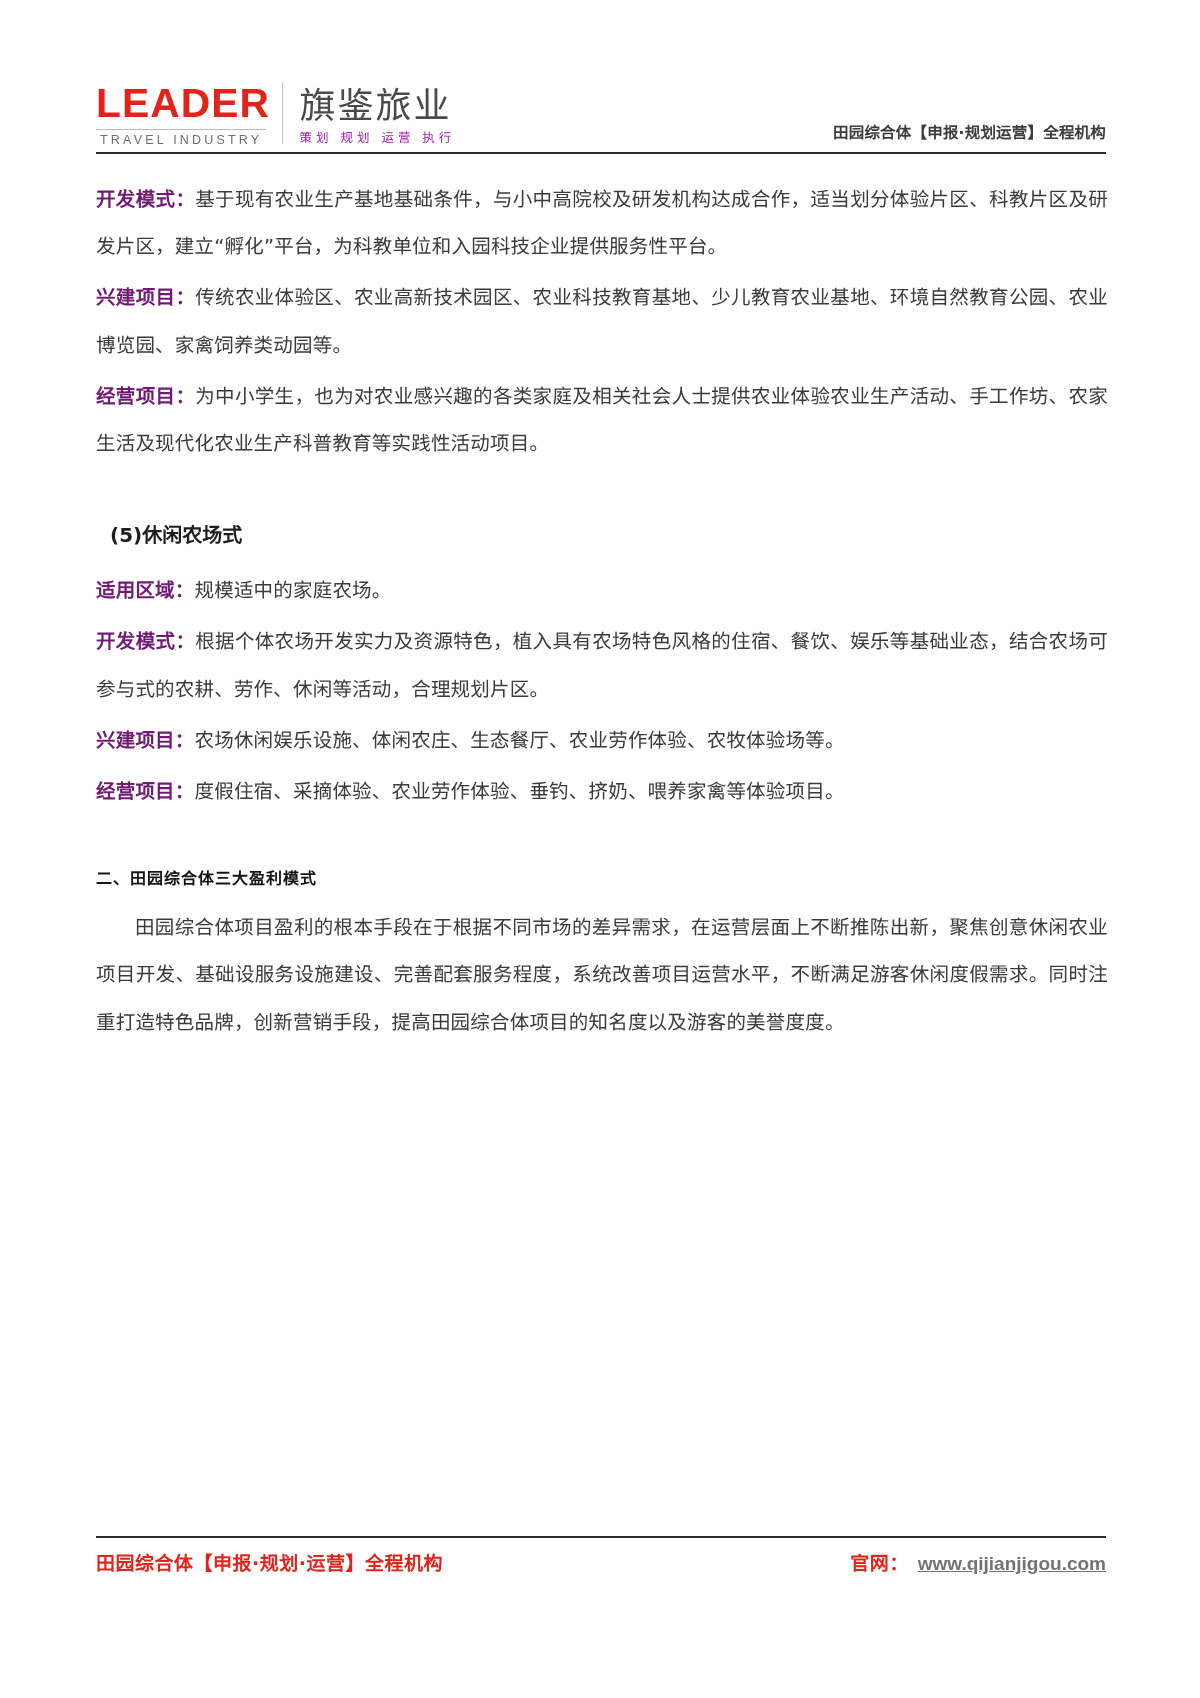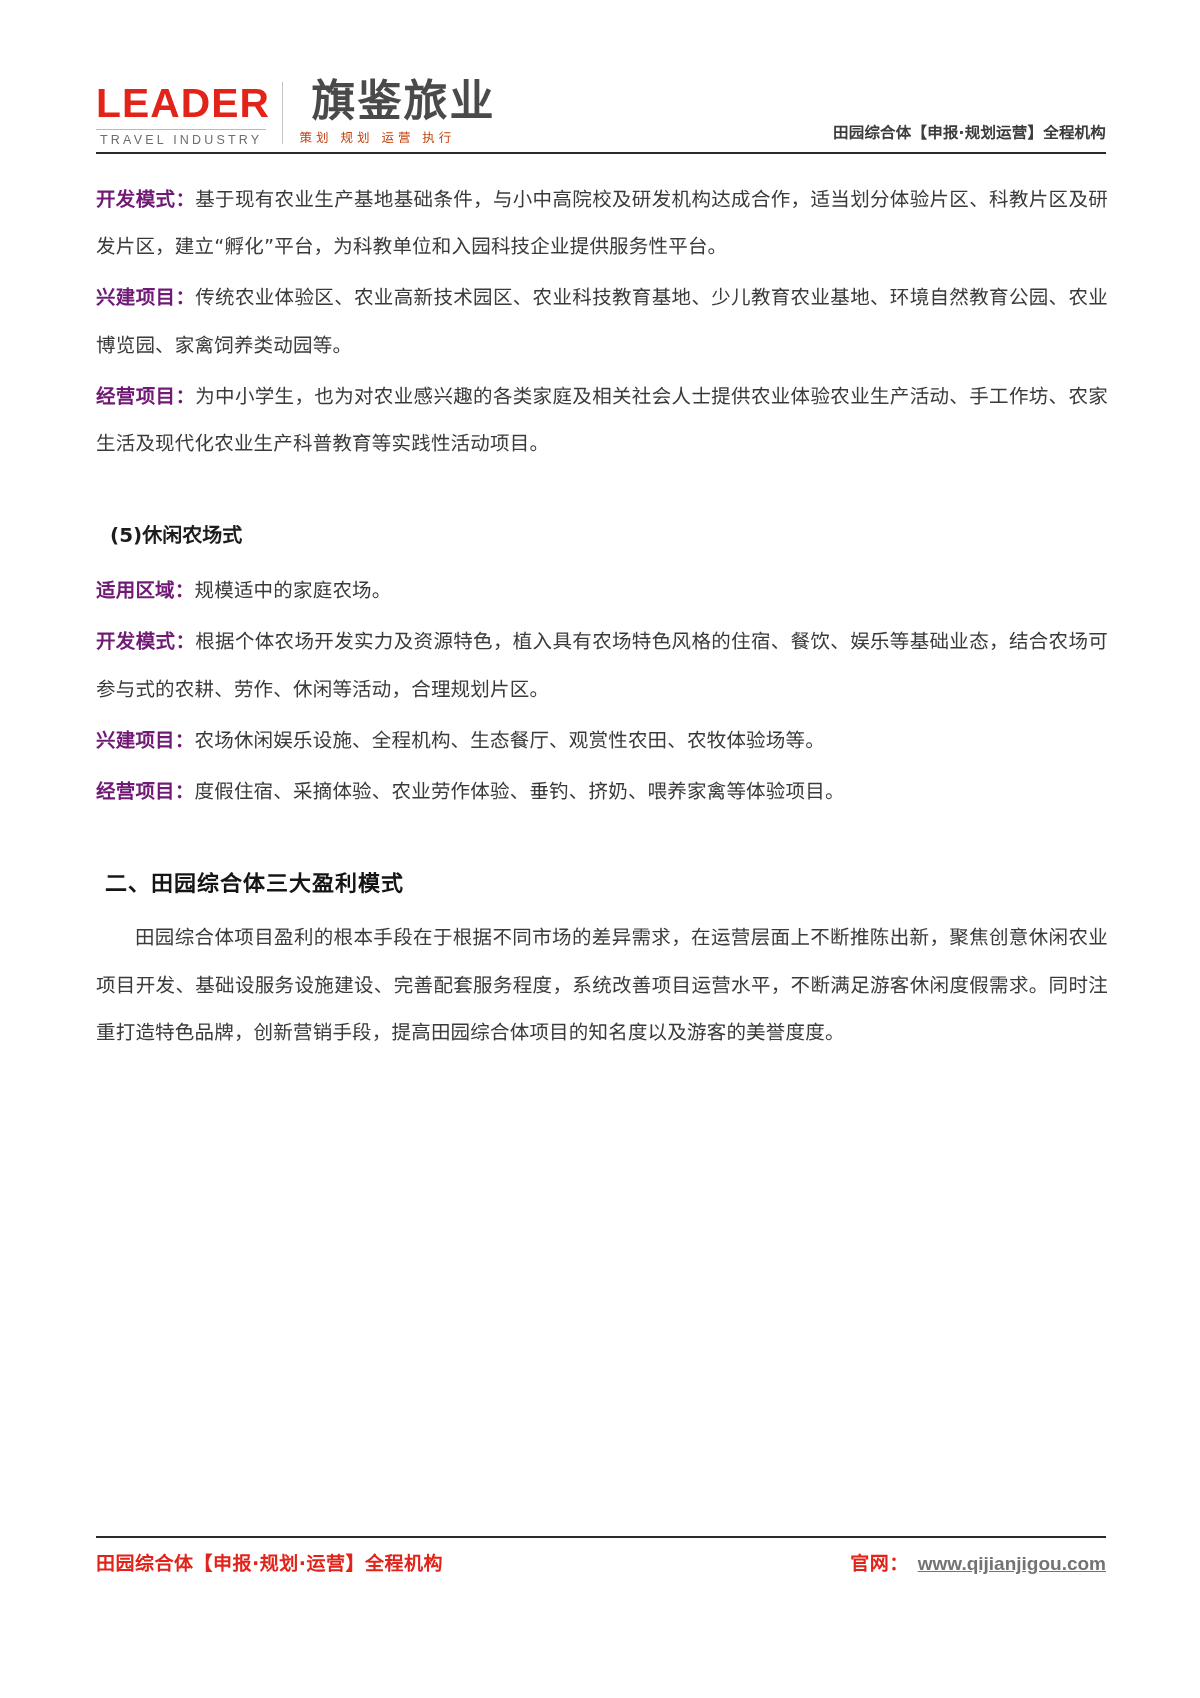--- a/index.html
+++ b/index.html
@@ -74,31 +74,30 @@
     margin: 0 16px 2px 2px;
   }
   .logo-right {
     display: flex;
     flex-direction: column;
     align-items: flex-start;
     padding-bottom: 2px;
   }
   .logo-cn {
     font-family: "DejaVu Sans", "Liberation Sans", sans-serif;
-    font-size: 44px;
-    font-weight: bold;
+    font-size: 36px;
+    font-weight: normal;
     color: #4a4a4a;
     line-height: 1.05;
     letter-spacing: 2px;
-    margin-left: 12px;
   }
   .logo-cn-sub {
     font-family: "DejaVu Sans", "Liberation Sans", sans-serif;
     font-size: 12.5px;
-    color: #c2410c;
+    color: #a21caf;
     letter-spacing: 4px;
     margin-top: 7px;
     line-height: 1;
   }
   .header-right {
     font-family: "DejaVu Sans", "Liberation Sans", sans-serif;
     font-size: 15.5px;
     font-weight: bold;
     color: #3c3c3c;
     letter-spacing: 0.2px;
@@ -144,24 +143,24 @@
     font-family: "DejaVu Sans", "Liberation Sans", sans-serif;
     font-size: 20px;
     font-weight: bold;
     color: #1d1d1d;
     margin: 0 0 14px 0;
     padding-left: 14px;
     line-height: 1.8;
   }
   .section-heading {
     font-family: "DejaVu Sans", "Liberation Sans", sans-serif;
-    font-size: 22px;
+    font-size: 16px;
     font-weight: bold;
     color: #151515;
-    margin: 0 0 12px 9px;
+    margin: 0 0 12px 0;
     line-height: 1.7;
     letter-spacing: 1px;
   }
 
   
   .footer-rule {
     position: absolute;
     left: 96px;
     top: 1536px;
     width: 1010px;
@@ -237,21 +236,21 @@
     <p class="para"><b>经营项目：</b><span>为中小学生，也为对农业感兴趣的各类家庭及相关社会人士提供农业体验农业生产活动、手工作坊、农家生活及现代化农业生产科普教育等实践性活动项目。</span></p>
 
     <div class="gap-lg"></div>
 
     <div class="sub-heading">(5)休闲农场式</div>
 
     <p class="para"><b>适用区域：</b><span>规模适中的家庭农场。</span></p>
 
     <p class="para"><b>开发模式：</b><span>根据个体农场开发实力及资源特色，植入具有农场特色风格的住宿、餐饮、娱乐等基础业态，结合农场可参与式的农耕、劳作、休闲等活动，合理规划片区。</span></p>
 
-    <p class="para"><b>兴建项目：</b><span>农场休闲娱乐设施、全程机构、生态餐厅、观赏性农田、农牧体验场等。</span></p>
+    <p class="para"><b>兴建项目：</b><span>农场休闲娱乐设施、体闲农庄、生态餐厅、农业劳作体验、农牧体验场等。</span></p>
 
     <p class="para"><b>经营项目：</b><span>度假住宿、采摘体验、农业劳作体验、垂钓、挤奶、喂养家禽等体验项目。</span></p>
 
     <div class="gap-lg"></div>
 
     <div class="section-heading">二、田园综合体三大盈利模式</div>
 
     <p class="para indent">田园综合体项目盈利的根本手段在于根据不同市场的差异需求，在运营层面上不断推陈出新，聚焦创意休闲农业项目开发、基础设服务设施建设、完善配套服务程度，系统改善项目运营水平，不断满足游客休闲度假需求。同时注重打造特色品牌，创新营销手段，提高田园综合体项目的知名度以及游客的美誉度度。</p>
 
   </div>

